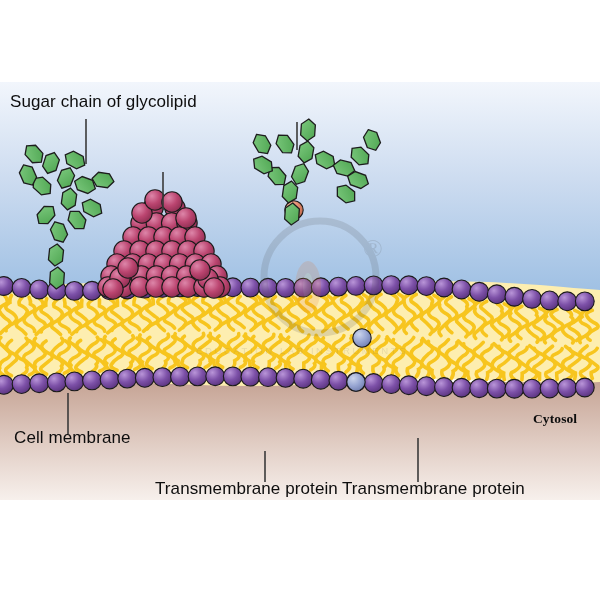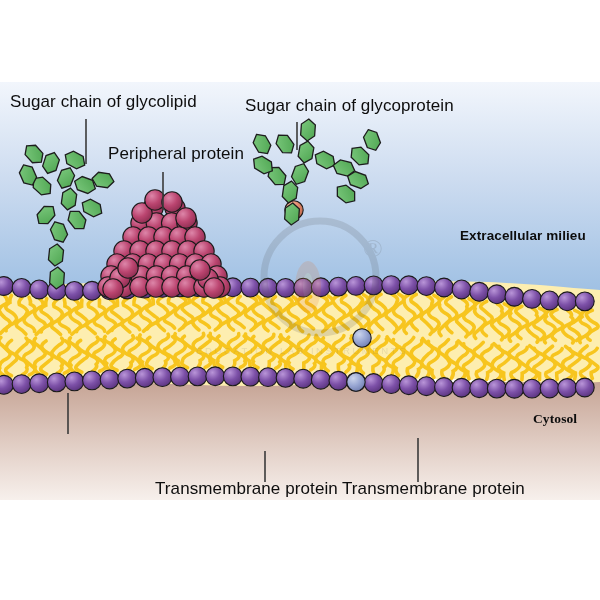--- a/index.html
+++ b/index.html
@@ -406,26 +406,24 @@
         <line x1="68" y1="311" x2="68" y2="352"></line>
         <line x1="265" y1="369" x2="265" y2="400"></line>
         <line x1="418" y1="356" x2="418" y2="400"></line>
       </g>
     </g>
   </svg>
   </div>
 
   <div class="lbl" style="left:10px;top:92px;">Sugar chain of glycolipid</div>
 
-  <div class="lbl" style="left:108px;top:144px;">Peripheral protein</div>
-
-  <div class="lbl" style="left:245px;top:96px;">Sugar chain of glycoprotein</div>
-
-  <div class="lbl bold" style="left:460px;top:228px;">Extracellular milieu</div>
-
+
+
+
+  <div class="lbl" style="left:14px;top:428px;">Cell membrane</div>
 
   <div class="lbl bold" style="left:533px;top:411px;font-family:Liberation Serif, serif;">Cytosol</div>
 
   <div class="lbl" style="left:155px;top:479px;">Transmembrane protein</div>
 
   <div class="lbl" style="left:342px;top:479px;">Transmembrane protein</div>
 
 </div>
 
 </body></html>

